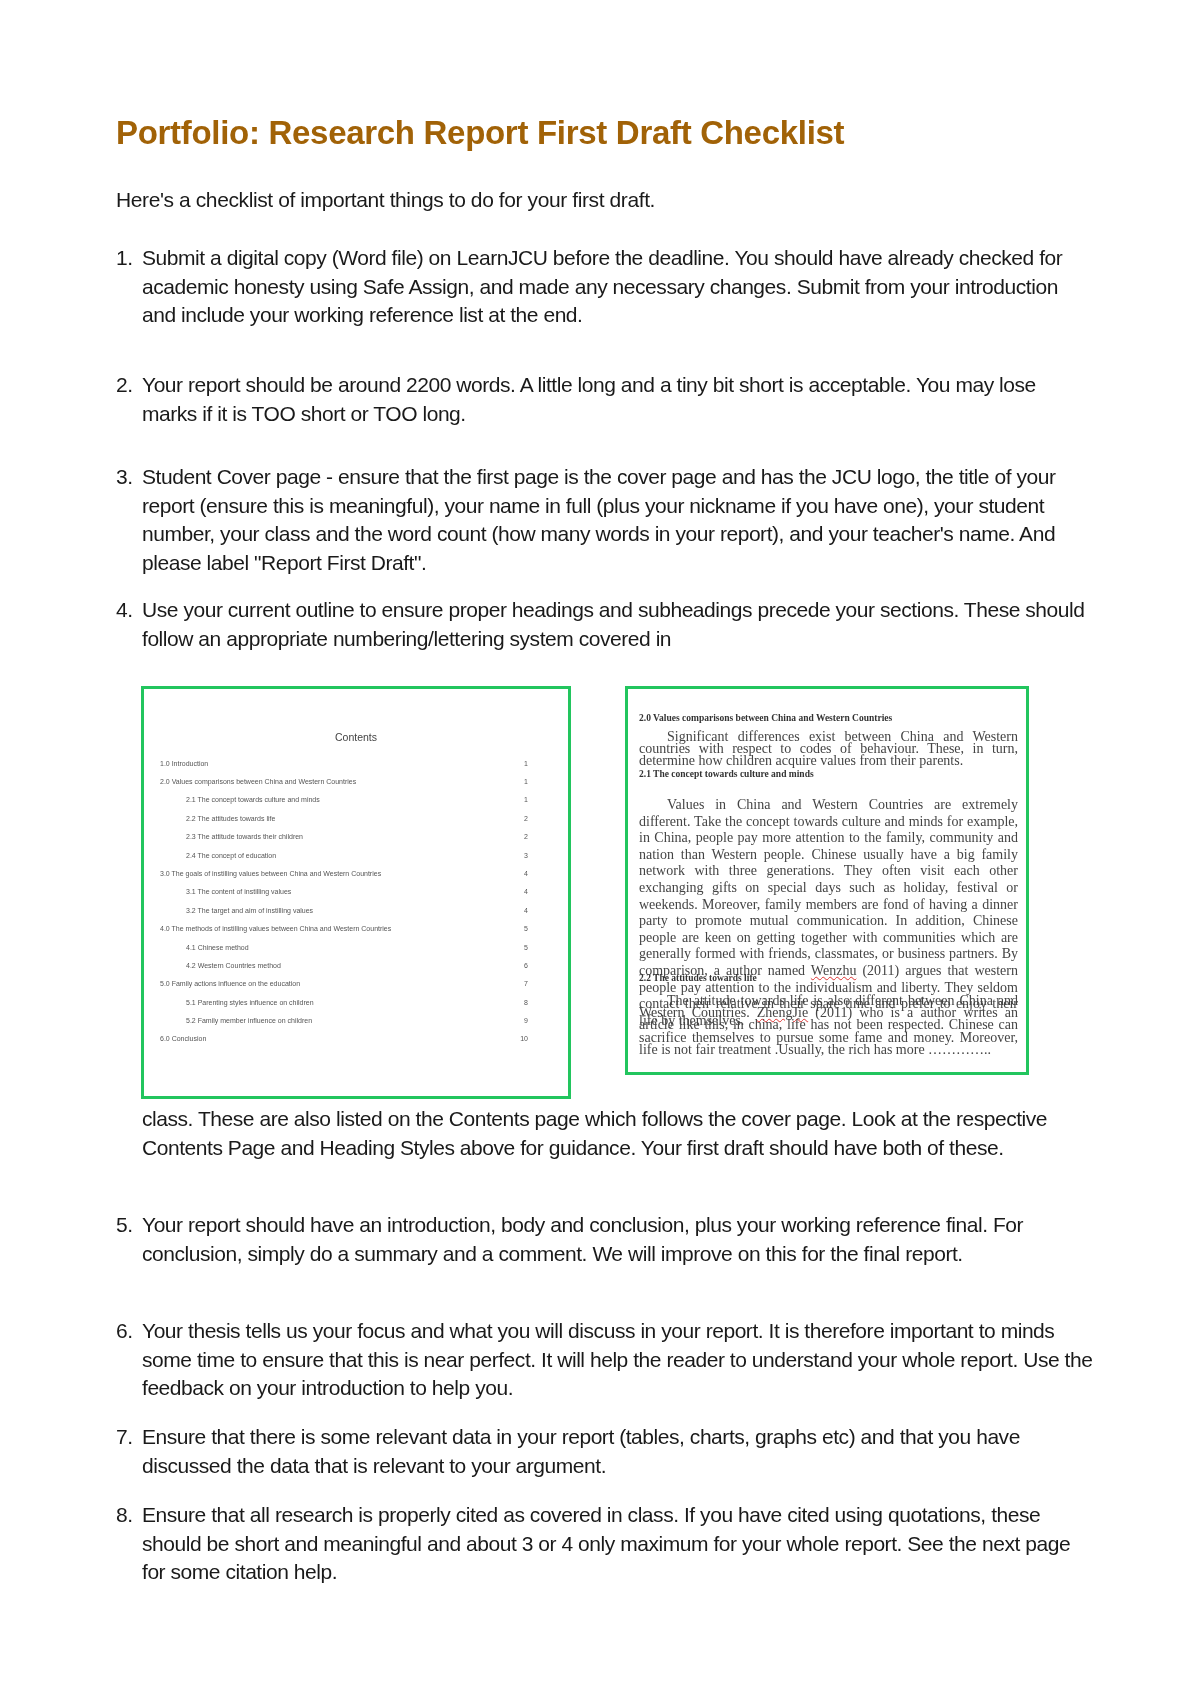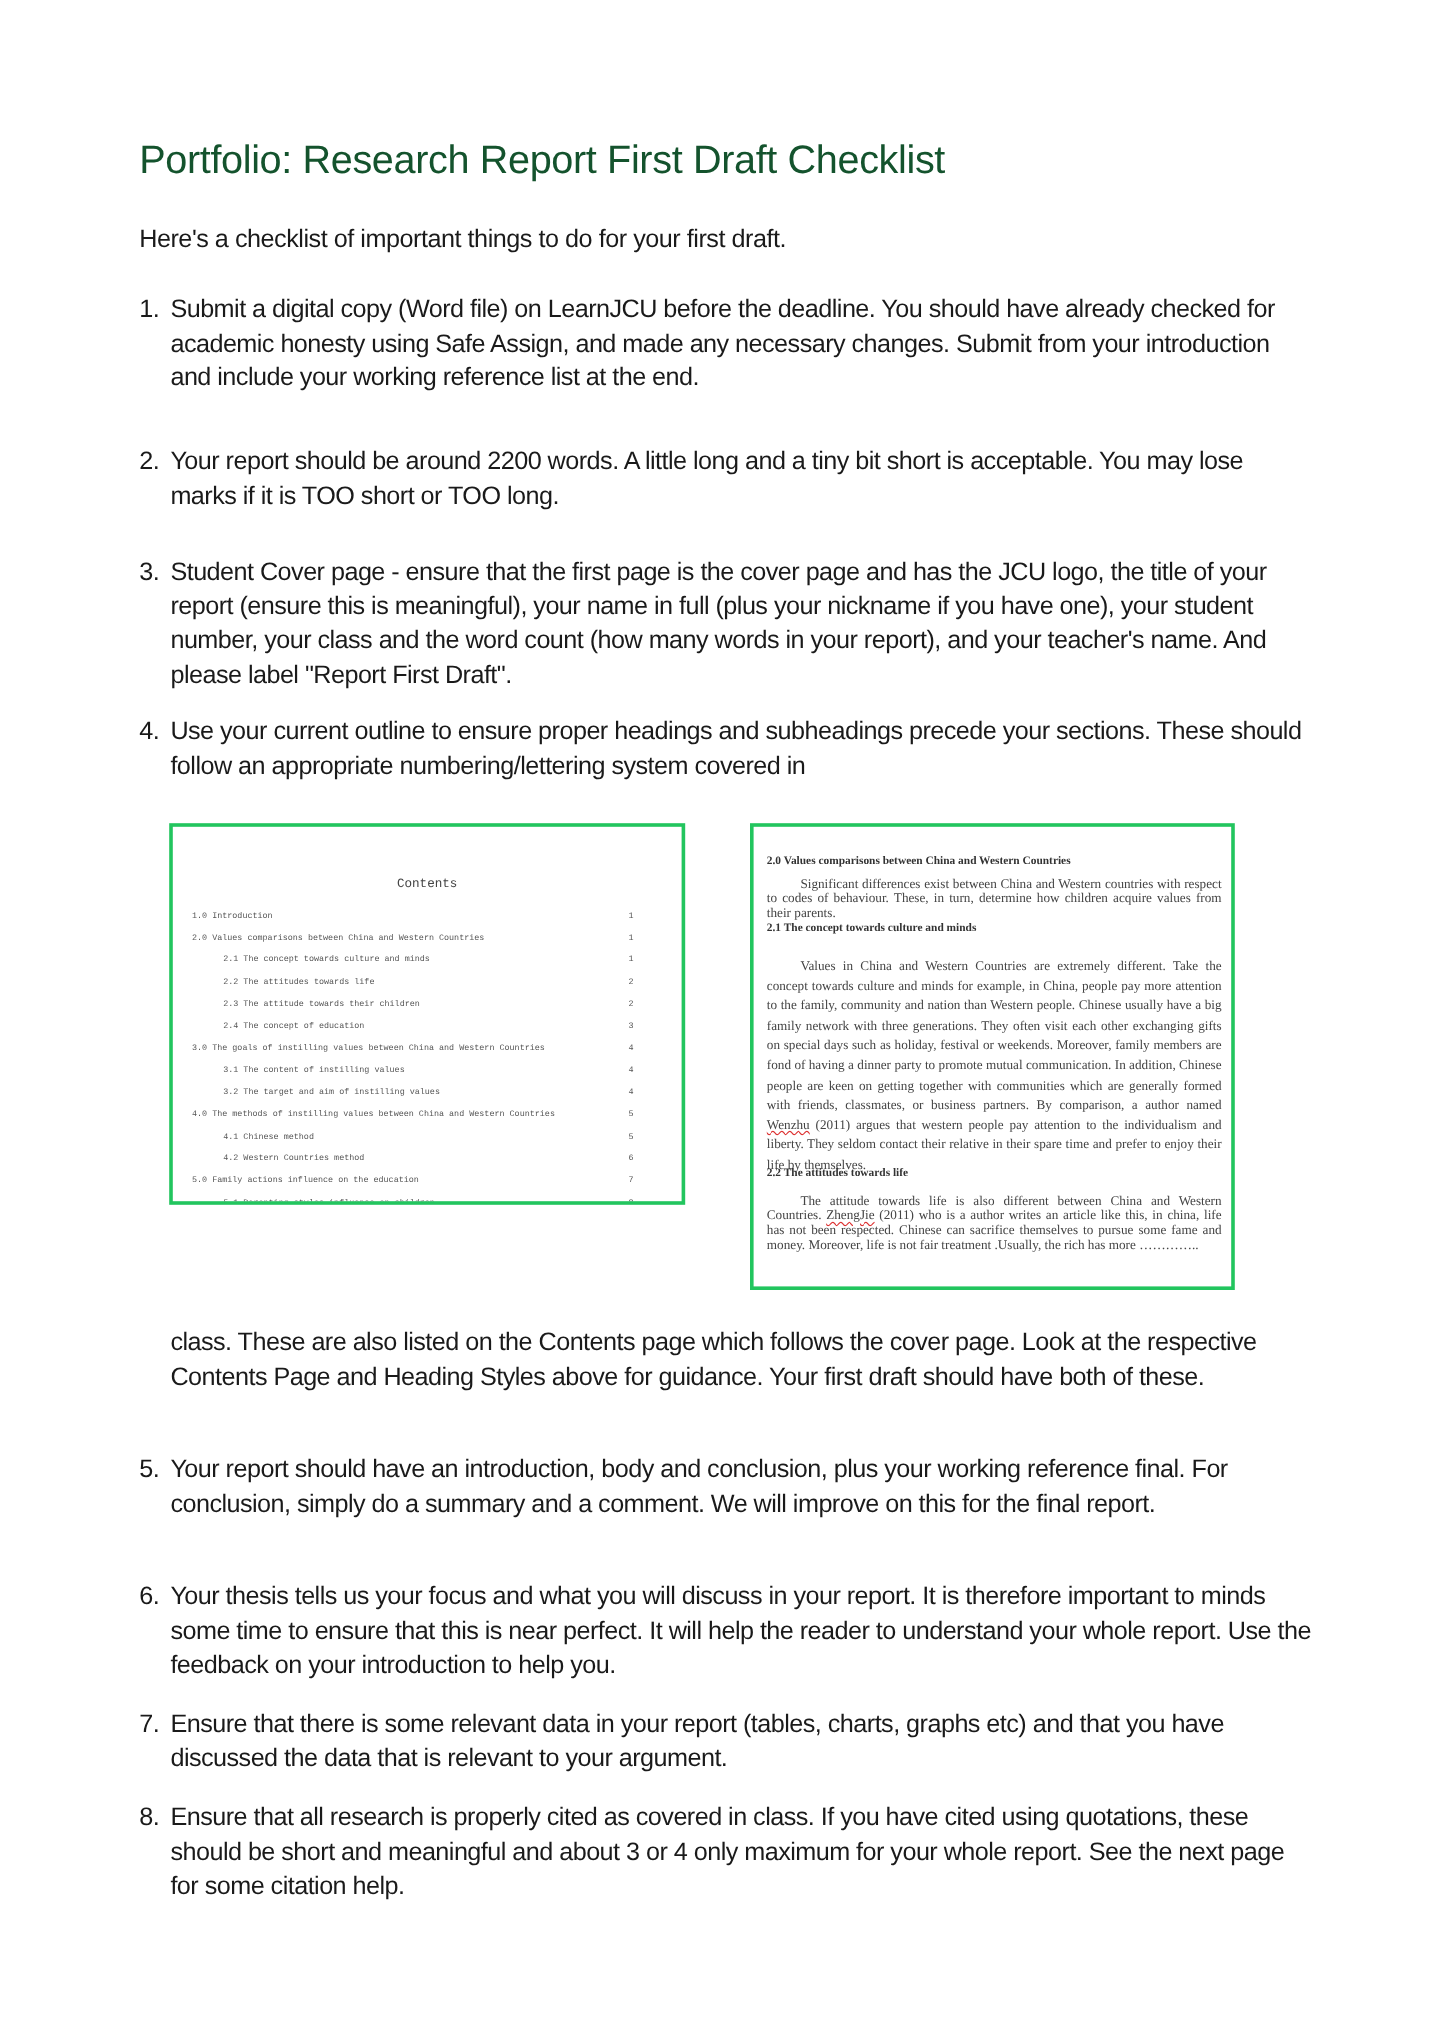--- a/index.html
+++ b/index.html
@@ -1,36 +1,36 @@
 <!DOCTYPE html>
 <html><head>
 <meta charset="utf-8">
 <style>
   html, body { margin: 0; padding: 0; background: #ffffff; }
   body { width: 1200px; height: 1698px; position: relative; overflow: hidden;
          font-family: "Liberation Sans", sans-serif; color: #1a1a1a; }
-  .page-title { position: absolute; left: 116px; top: 114px; font-size: 33px; font-weight: normal;
-                letter-spacing: -0.3px; color: #14532d; margin: 0; white-space: nowrap; }
+  .page-title { position: absolute; left: 116px; top: 114px; font-size: 33px; font-weight: bold;
+                letter-spacing: -0.3px; color: #a16207; margin: 0; white-space: nowrap; }
   .intro { position: absolute; left: 116px; top: 186px; font-size: 21px; line-height: 28px;
            letter-spacing: -0.4px; margin: 0; white-space: nowrap; text-align: right; }
   .item { position: absolute; left: 116px; width: 980px; font-size: 21px; line-height: 28.5px;
           letter-spacing: -0.45px; }
   .item .num { position: absolute; left: 0; top: 0; }
   .item .txt { display: block; margin-left: 26px; }
   .figure { position: absolute; border: 3px solid #22c55e; background: #fff; box-sizing: border-box; overflow: hidden; }
   
-  .toc { left: 141px; top: 686px; width: 430px; height: 318px; font-family: Liberation Mono, monospace; color: #555; }
+  .toc { left: 141px; top: 686px; width: 430px; height: 413px; font-family: Liberation Sans, sans-serif; color: #555; }
   .toc-title { position: absolute; left: 0; right: 0; top: 42px; text-align: center; font-size: 10.5px; color: #444; }
   .toc-row { position: absolute; left: 16px; right: 40px; font-size: 7px; height: 10px; line-height: 10px; }
   .toc-row.sub { left: 42px; }
   .toc-row .pg { position: absolute; right: 0; top: 0; }
   
   .sample { left: 625px; top: 686px; width: 404px; height: 389px; font-family: "Liberation Serif", serif; color: #444; }
   .sample .h { position: absolute; left: 11px; font-size: 9.5px; font-weight: bold; color: #333; white-space: nowrap; }
-  .sample .p { position: absolute; left: 11px; right: 8px; font-size: 11px; line-height: 16.6px; text-align: justify; text-align-last: left; }
+  .sample .p { position: absolute; left: 11px; right: 8px; font-size: 14px; line-height: 16.6px; text-align: justify; text-align-last: left; }
   .sample .p.tight { line-height: 12.2px; }
   .sample .indent { display: inline-block; width: 28px; }
   .squig { text-decoration: underline wavy #d33; text-decoration-thickness: 0.8px; }
 </style>
 </head>
 <body>
 
 <h1 class="page-title">Portfolio: Research Report First Draft Checklist</h1>
 <p class="intro">Here's a checklist of important things to do for your first draft.</p>
 

